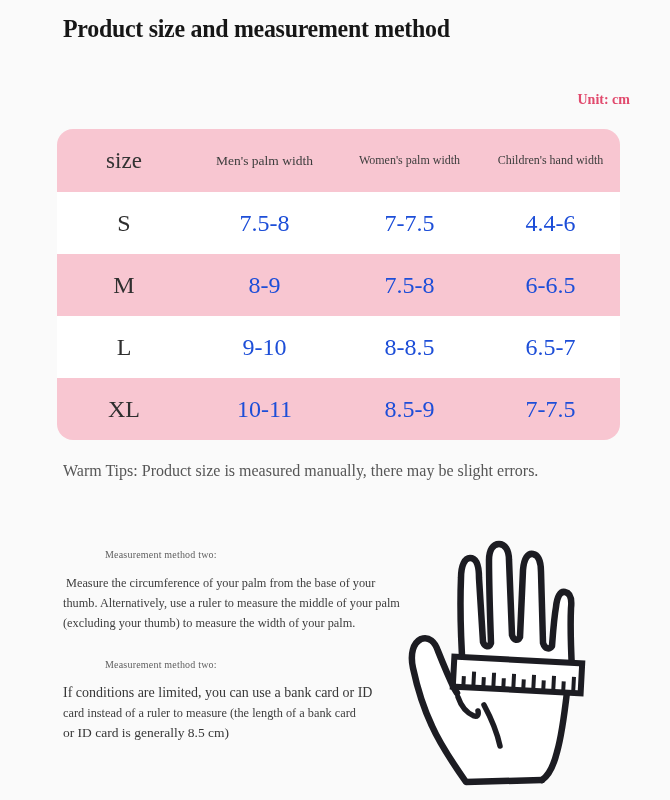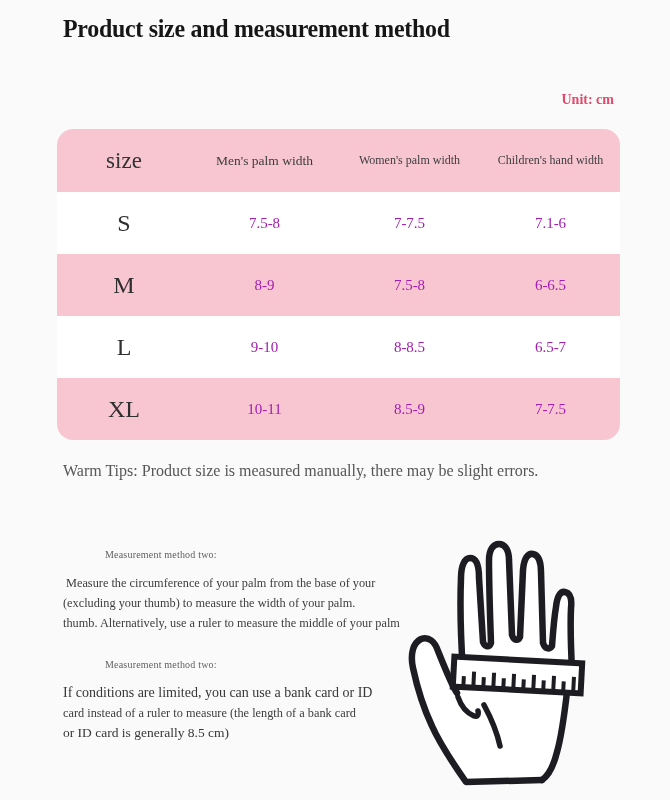--- a/index.html
+++ b/index.html
@@ -10,42 +10,42 @@
     font-family:Liberation Serif, serif;
     overflow:hidden;
   }
   .title{
     position:absolute;left:63px;top:14px;margin:0;
     font-size:26px;font-weight:700;color:#161616;
     letter-spacing:-0.3px;white-space:nowrap;
     transform:scaleX(0.92);transform-origin:left center;
   }
   .unit{
-    position:absolute;top:92px;right:56px;
+    position:absolute;top:92px;right:40px;
     font-size:14px;font-weight:700;color:#e14a6d;
   }
   
   .size-table{
     position:absolute;left:57px;top:129px;width:563px;
     border-radius:16px;overflow:hidden;
   }
   .t-row{display:grid;grid-template-columns:134px 147px 143px 139px;}
   .t-head{height:63px;background:#f8c6d1;}
   .t-data{height:62px;}
   .t-data.alt{background:#f8c6d1;}
   .t-data.plain{background:#ffffff;}
   .t-cell{
     display:flex;align-items:center;justify-content:center;
     color:#3b3b3b;text-align:center;
   }
   .hc0{font-size:23px;color:#333;}
   .hc1{font-size:13.5px;font-weight:500;color:#3d3d3d;}
   .hc2,.hc3{font-size:12px;font-weight:500;color:#3d3d3d;}
   .dc0{font-size:24px;color:#2f2f2f;}
-  .dcv{font-size:15px;color:#a21caf;}
+  .dcv{font-size:24px;color:#1d4ed8;}
   
   .warm-tips{
     position:absolute;left:63px;top:462px;margin:0;
     font-size:16px;color:#565656;white-space:nowrap;
   }
   .method{position:absolute;left:63px;}
   .method-1{top:549px;}
   .method-2{top:659px;}
   .m-label{
     font-size:10px;color:#616161;letter-spacing:0.2px;
@@ -80,21 +80,21 @@
       <div class="t-cell hc0">size</div>
       <div class="t-cell hc1">Men's palm width</div>
       <div class="t-cell hc2">Women's palm width</div>
       <div class="t-cell hc3">Children's hand width</div>
     </div>
 
     <div class="t-row t-data plain">
       <div class="t-cell dc0">S</div>
       <div class="t-cell dcv">7.5-8</div>
       <div class="t-cell dcv">7-7.5</div>
-      <div class="t-cell dcv">7.1-6</div>
+      <div class="t-cell dcv">4.4-6</div>
     </div>
 
     <div class="t-row t-data alt">
       <div class="t-cell dc0">M</div>
       <div class="t-cell dcv">8-9</div>
       <div class="t-cell dcv">7.5-8</div>
       <div class="t-cell dcv">6-6.5</div>
     </div>
 
     <div class="t-row t-data plain">
@@ -110,22 +110,22 @@
       <div class="t-cell dcv">8.5-9</div>
       <div class="t-cell dcv">7-7.5</div>
     </div>
   </div>
 
   <p class="warm-tips">Warm Tips: Product size is measured manually, there may be slight errors.</p>
 
   <div class="method method-1">
     <div class="m-label">Measurement method two:</div>
     <div class="m-line indent">Measure the circumference of your palm from the base of your</div>
+    <div class="m-line">thumb. Alternatively, use a ruler to measure the middle of your palm</div>
     <div class="m-line">(excluding your thumb) to measure the width of your palm.</div>
-    <div class="m-line">thumb. Alternatively, use a ruler to measure the middle of your palm</div>
   </div>
 
   <div class="method method-2">
     <div class="m-label">Measurement method two:</div>
     <div class="m-line lg">If conditions are limited, you can use a bank card or ID</div>
     <div class="m-line">card instead of a ruler to measure (the length of a bank card</div>
     <div class="m-line md">or ID card is generally 8.5 cm)</div>
   </div>
 
   <svg class="hand" width="280" height="270" viewBox="0 0 280 270" aria-hidden="true">

